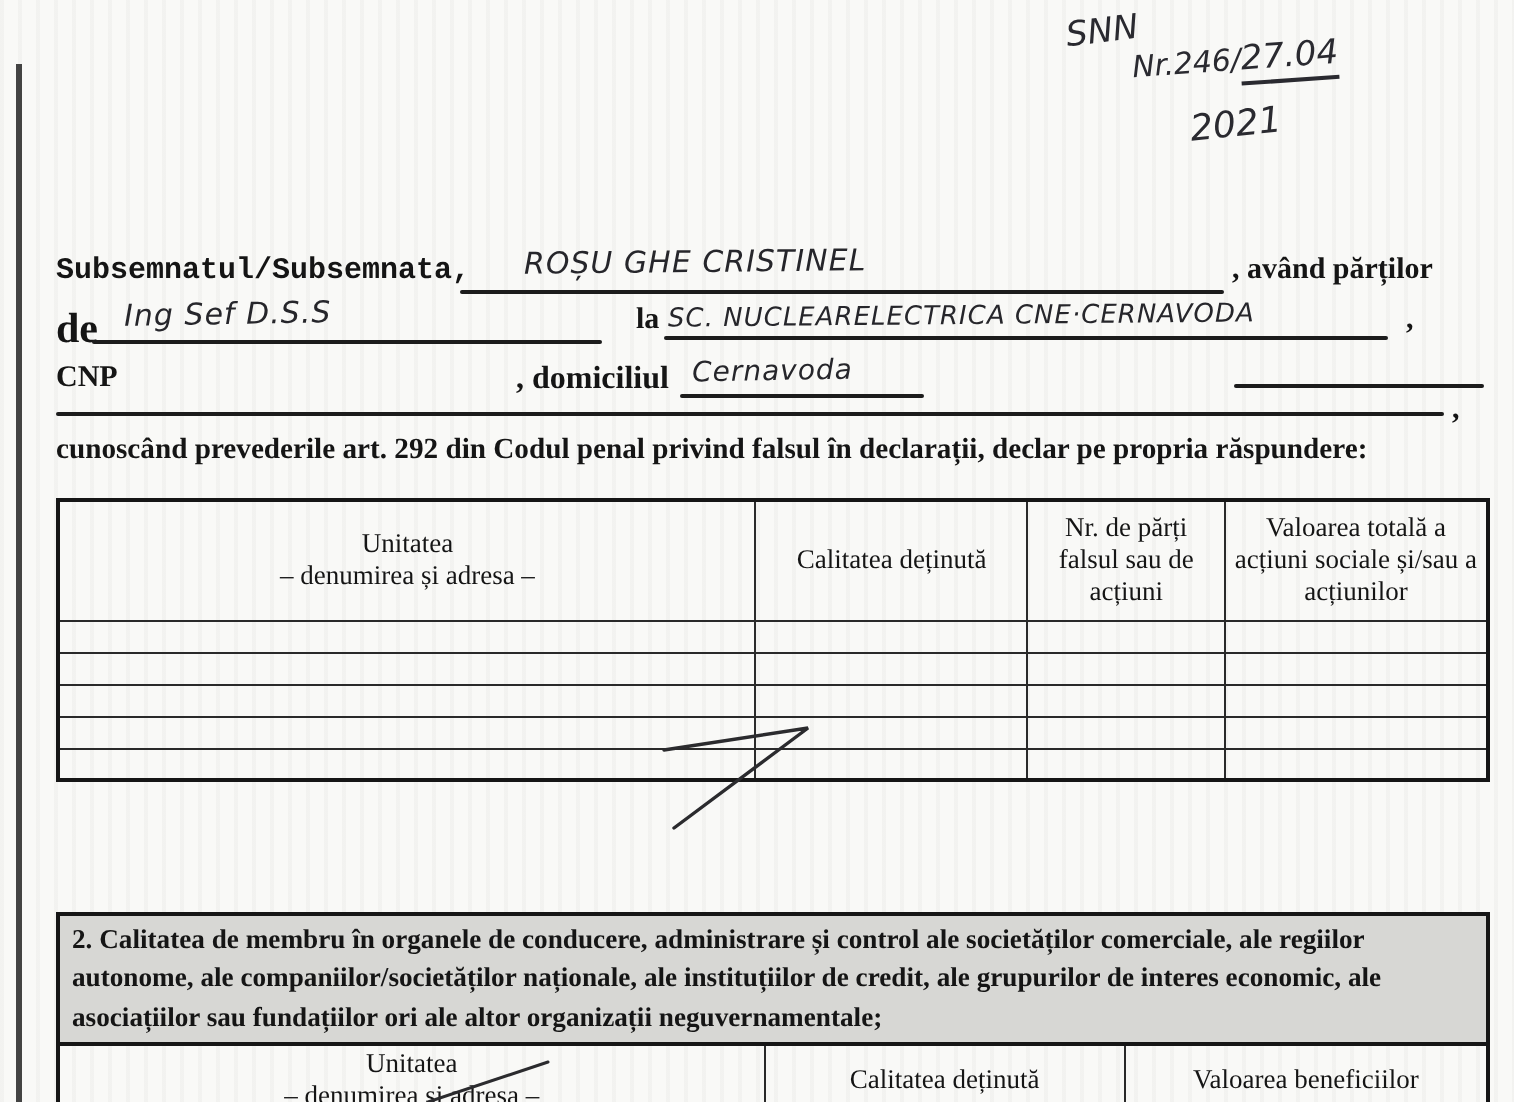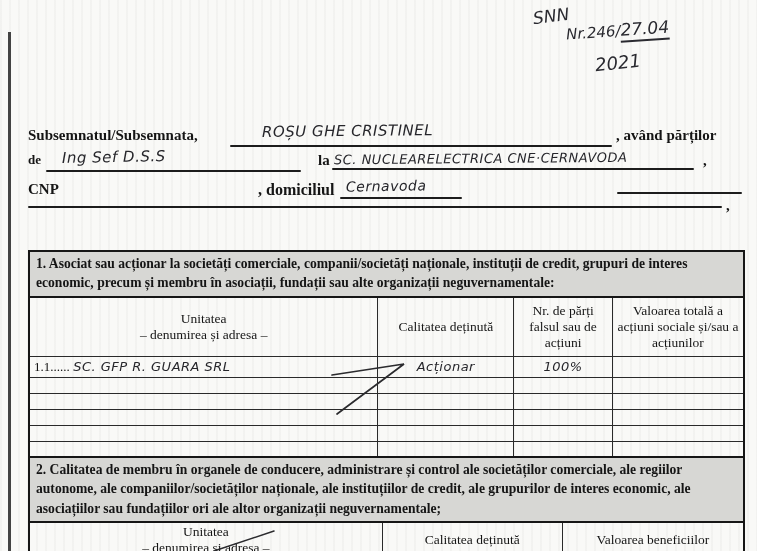--- a/index.html
+++ b/index.html
@@ -49,67 +49,61 @@
 
   <div class="edge" style="left:8px;top:32px;width:3px;height:519px;"></div>
 
   <div class="abs stamp" style="left:533px;top:6px;font-size:17px;transform:rotate(-7deg);">SNN</div>
   <div class="abs stamp" style="left:566px;top:20px;font-size:15px;transform:rotate(-4deg);">
     <span>Nr.246/</span><span style="border-bottom:2px solid #2a2a30;padding-bottom:1px;font-size:17px;">27.04</span>
   </div>
   <div class="abs stamp" style="left:595px;top:52px;font-size:18px;transform:rotate(-6deg);">2021</div>
 
 
-  <div class="abs printed bold" style="left:28px;top:127px;font-size:15px;">Subsemnatul/Subsemnata,</div>
+  <div class="abs printed bold" style="left:28px;top:127px;font-size:15px;font-family:Liberation Mono, monospace;">Subsemnatul/Subsemnata,</div>
   <div class="abs hw" style="left:262px;top:122px;font-size:15px;transform:rotate(-0.6deg);">ROȘU GHE CRISTINEL</div>
   <div class="rule" style="left:230px;top:145px;width:382px;"></div>
   <div class="abs printed bold" style="left:616px;top:127px;font-size:15px;">, având părților</div>
 
-  <div class="abs printed bold" style="left:28px;top:152px;font-size:13px;">de</div>
+  <div class="abs printed bold" style="left:28px;top:152px;font-size:21px;">de</div>
   <div class="abs hw" style="left:62px;top:148px;font-size:15px;transform:rotate(-1deg);">Ing Sef D.S.S</div>
   <div class="rule" style="left:46px;top:170px;width:255px;"></div>
   <div class="abs printed bold" style="left:318px;top:152px;font-size:15px;">la</div>
   <div class="abs hw" style="left:334px;top:151px;font-size:13px;transform:rotate(-0.5deg);">SC. NUCLEARELECTRICA CNE·CERNAVODA</div>
   <div class="rule" style="left:332px;top:168px;width:362px;"></div>
   <div class="abs printed bold" style="left:703px;top:152px;font-size:15px;">,</div>
 
   <div class="abs printed bold" style="left:28px;top:181px;font-size:15px;">CNP</div>
   <div class="abs printed bold" style="left:258px;top:181px;font-size:16px;">, domiciliul</div>
   <div class="abs hw" style="left:346px;top:178px;font-size:14px;transform:rotate(-1deg);">Cernavoda</div>
   <div class="rule" style="left:340px;top:197px;width:122px;"></div>
   <div class="rule" style="left:617px;top:192px;width:125px;"></div>
 
   <div class="rule" style="left:28px;top:206px;width:694px;"></div>
   <div class="abs printed bold" style="left:726px;top:197px;font-size:15px;">,</div>
 
+  <div class="abs printed oath" style="left:28px;top:217px;width:706px;">cunoscând prevederile art. 292 din Codul penal privind falsul în declarații, declar pe propria răspundere:</div>
 
   <div class="secbox" style="top:250px;">
-    <div class="sechead">1. Asociat sau acționar la societăți comerciale, companii/societăți naționale, instituții de credit, grupuri de interes economic, precum și membru în asociații, fundații sau alte organizații neguvernamentale:</div>
     <table class="ftab" style="margin-top:-1px;">
       <colgroup>
         <col style="width:48.8%">
           <col style="width:19.0%">
           <col style="width:13.8%">
           <col style="width:18.4%">
       </colgroup>
       <tbody>
           <tr style="height:60px;">
         <th class="colhead">
           <span>Unitatea</span><br>
           <span>– denumirea și adresa –</span>
         </th>
         <th class="colhead">Calitatea deținută</th>
         <th class="colhead">Nr. de părți falsul sau de acțiuni</th>
         <th class="colhead">Valoarea totală a acțiuni sociale și/sau a acțiunilor</th>
-      </tr>
-      <tr style="height:21px;">
-        <td><span class="printed" style="font-size:13px;">1.1......</span> <span class="hw" style="font-size:13px;">SC. GFP R. GUARA SRL</span></td>
-        <td style="text-align:center;"><span class="hw" style="font-size:13px;">Acționar</span></td>
-        <td style="text-align:center;"><span class="hw" style="font-size:13px;">100%</span></td>
-        <td></td>
       </tr>
       <tr style="height:16px;">
         <td></td>
             <td></td>
             <td></td>
             <td></td>
       </tr>
       <tr style="height:16px;">
         <td></td>
             <td></td>

